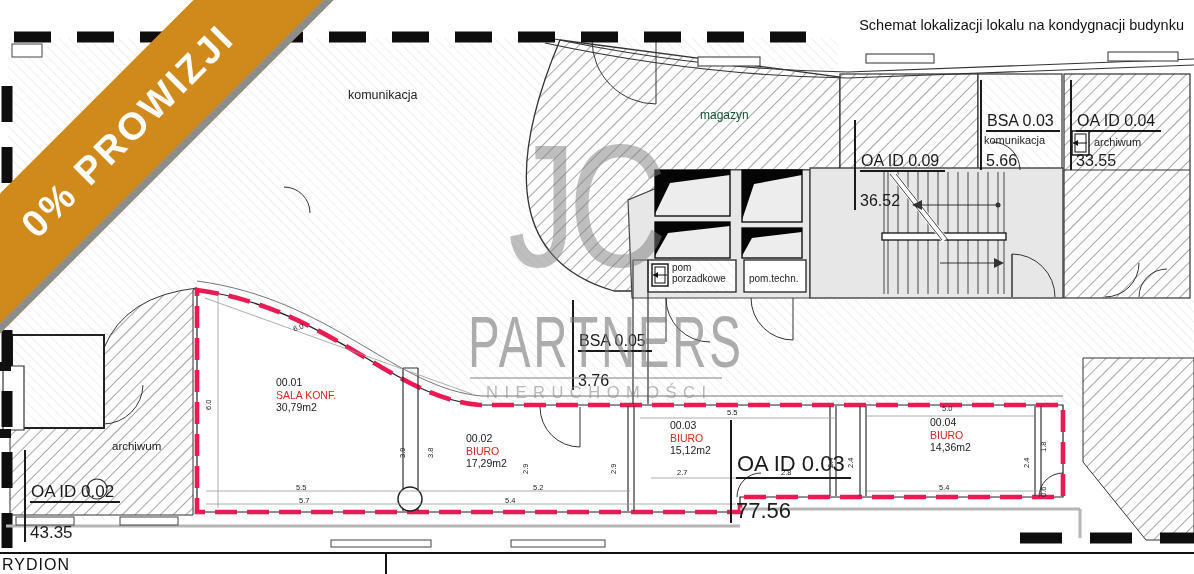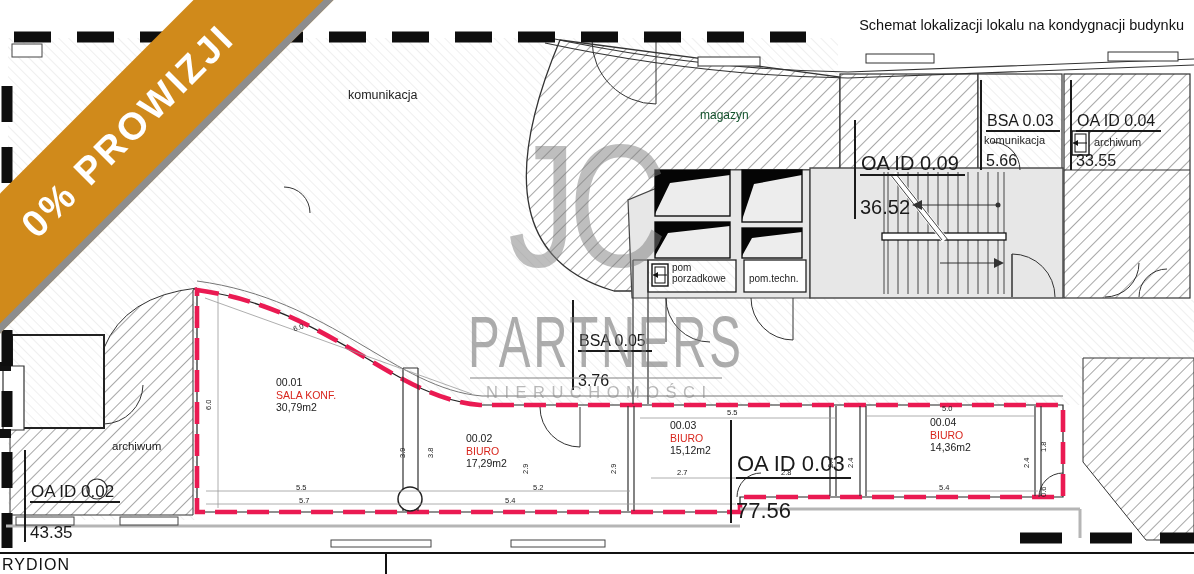--- a/index.html
+++ b/index.html
@@ -188,21 +188,21 @@
   <div class="lbl zone" style="left:700px;top:108px;color:#14532d;">magazyn</div>
   <div class="lbl zone" style="left:112px;top:440px;font-size:11.5px;">archiwum</div>
   <div class="lbl zone" style="left:1094px;top:136px;font-size:11px;">archiwum</div>
   <div class="lbl zone" style="left:984px;top:134px;font-size:11px;">komunikacja</div>
   <div class="lbl zone" style="left:672px;top:263px;font-size:10px;line-height:10.5px;">
     <span style="display:block;">pom</span>
     <span style="display:block;">porzadkowe</span>
   </div>
   <div class="lbl zone" style="left:749px;top:273px;font-size:10px;">pom.techn.</div>
 
-  <div class="lbl area-tag" style="left:854px;top:120px;font-size:20px;">
+  <div class="lbl area-tag" style="left:854px;top:120px;font-size:16px;">
     <span class="area-id">OA ID 0.09</span>
     <span class="area-val">36.52</span>
   </div>
   <div class="lbl area-tag" style="left:980px;top:80px;font-size:16px;">
     <span class="area-id">BSA 0.03</span>
     <span class="area-val">5.66</span>
   </div>
   <div class="lbl area-tag" style="left:1070px;top:80px;font-size:16px;">
     <span class="area-id">OA ID 0.04</span>
     <span class="area-val">33.55</span>

